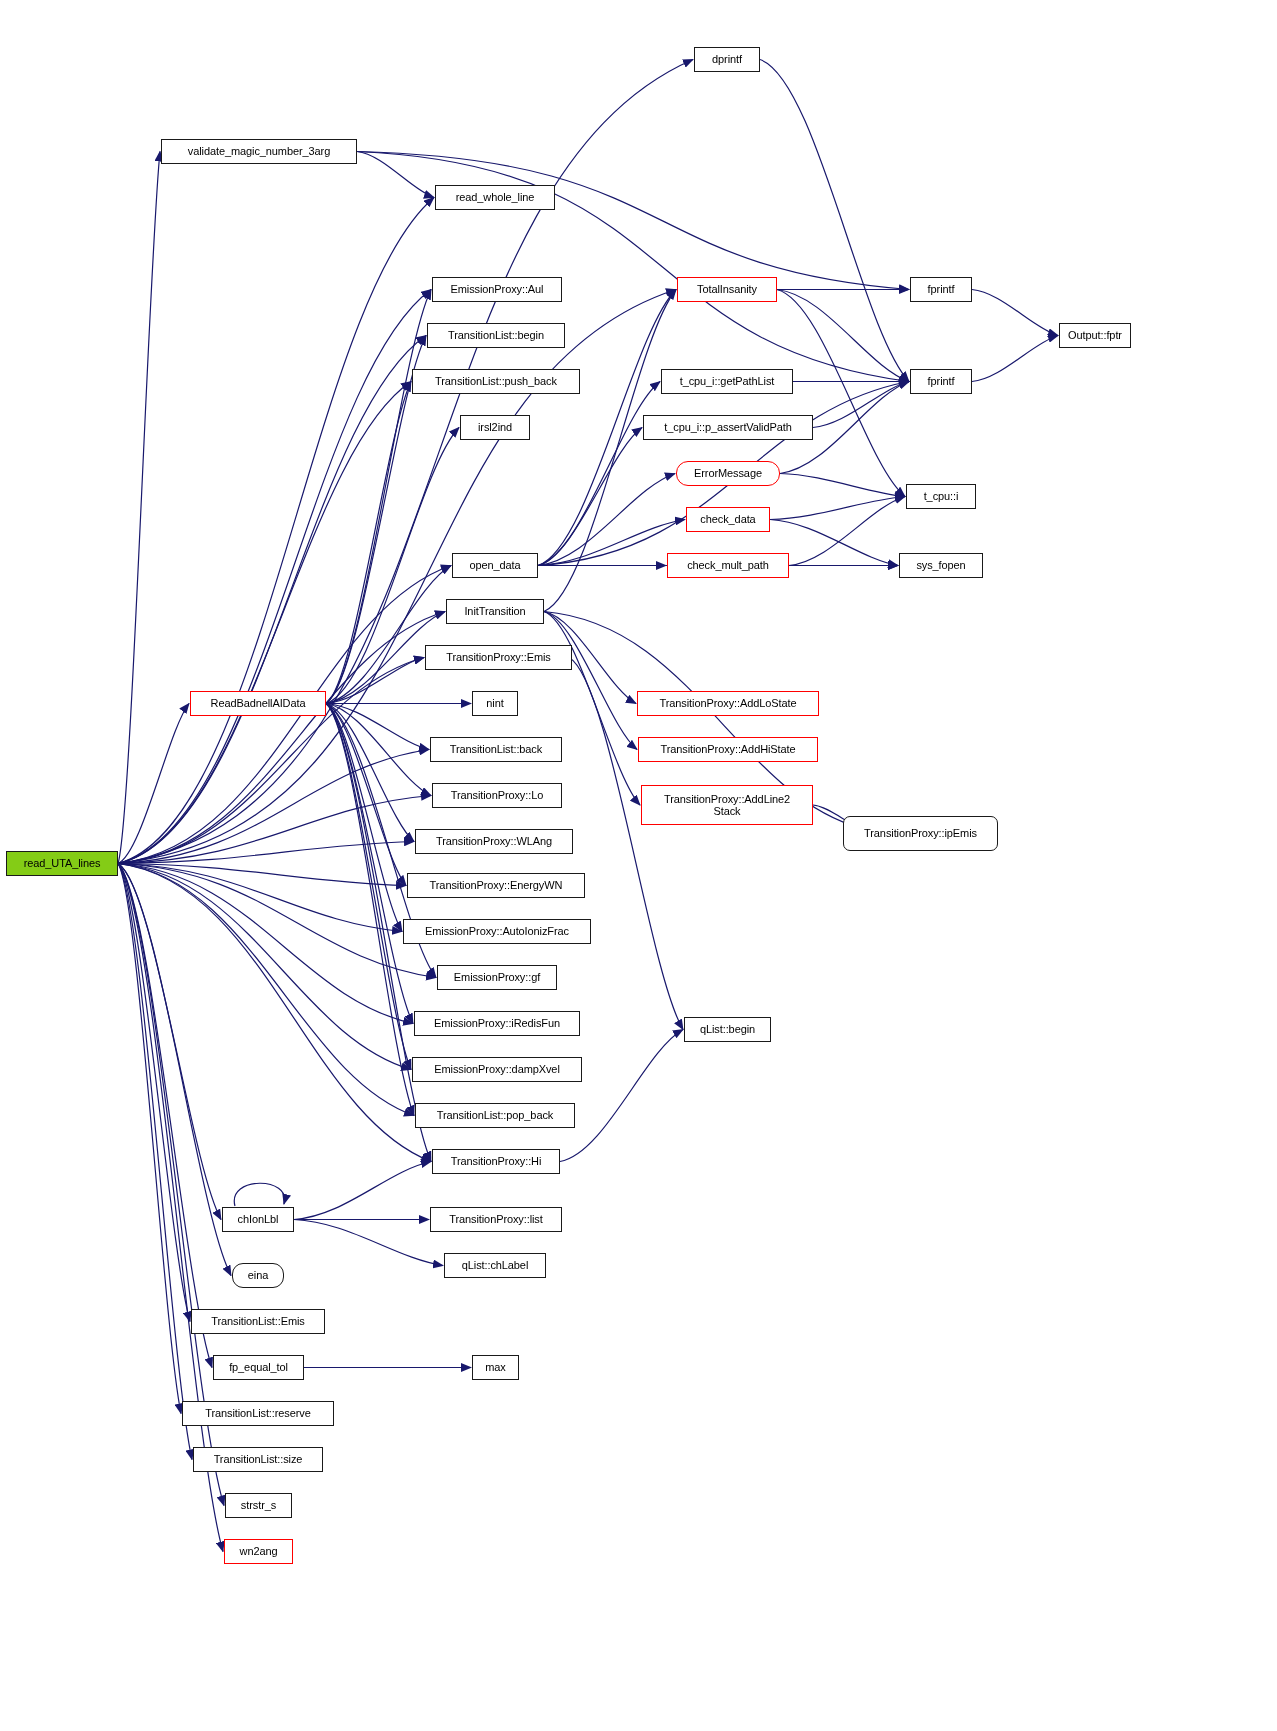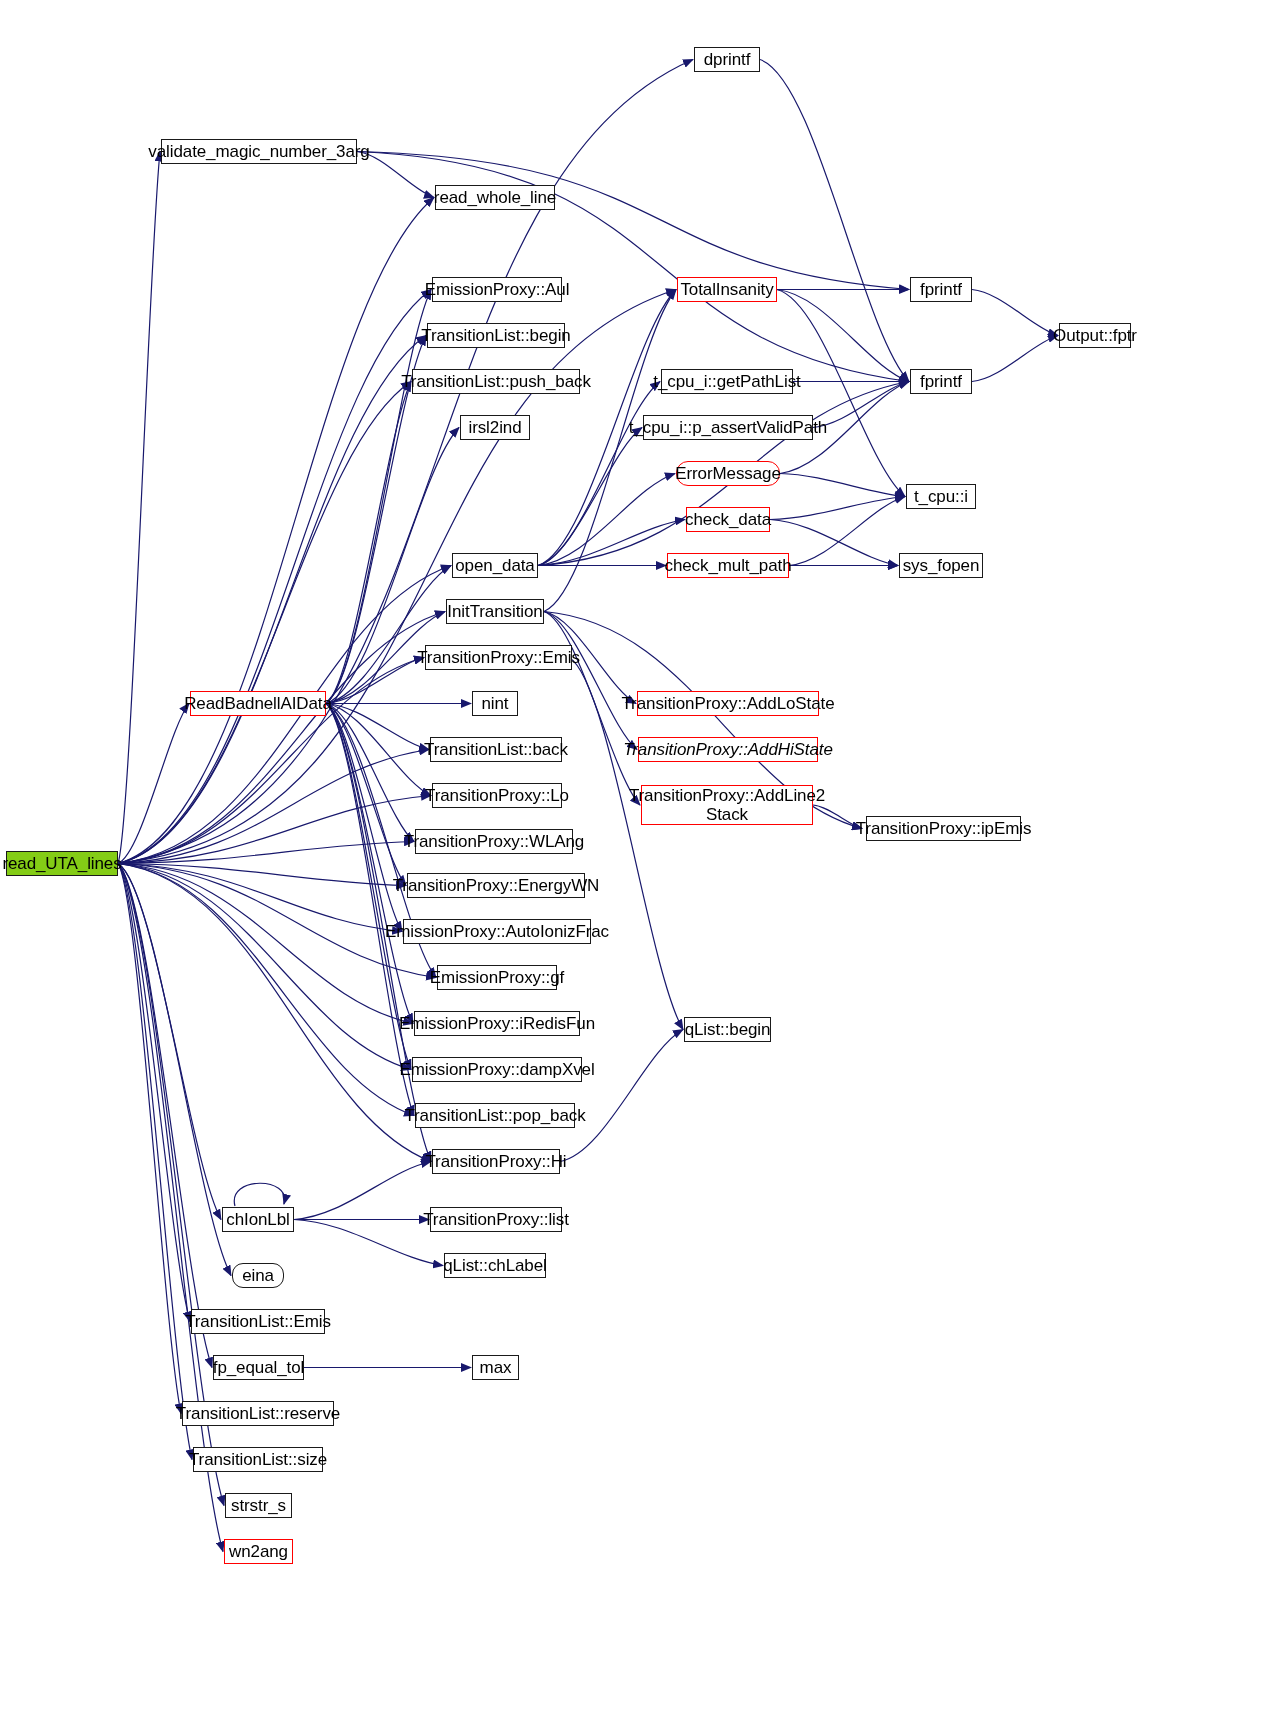--- a/index.html
+++ b/index.html
@@ -26,21 +26,21 @@
   .node {
     position: absolute;
     box-sizing: border-box;
     display: flex;
     align-items: center;
     justify-content: center;
     text-align: center;
     background: #ffffff;
     border: 1px solid #1a1a1a;
     color: #000000;
-    font-size: 17px;
+    font-size: 11px;
     line-height: 1.12;
     white-space: pre-line;
     letter-spacing: -0.1px;
     padding: 0 3px;
   }
   .node.red {
     border: 1.6px solid #ff0000;
   }
   .node.root {
     background: #84cc16;
@@ -165,26 +165,26 @@
       <div class="node red" style="left: 686px; top: 507px; width: 84px; height: 25px;">check_data</div>
       <div class="node" style="left: 452px; top: 553px; width: 86px; height: 25px;">open_data</div>
       <div class="node red" style="left: 667px; top: 553px; width: 122px; height: 25px;">check_mult_path</div>
       <div class="node" style="left: 899px; top: 553px; width: 84px; height: 25px;">sys_fopen</div>
       <div class="node" style="left: 446px; top: 599px; width: 98px; height: 25px;">InitTransition</div>
       <div class="node" style="left: 425px; top: 645px; width: 147px; height: 25px;">TransitionProxy::Emis</div>
       <div class="node red" style="left: 637px; top: 691px; width: 182px; height: 25px;">TransitionProxy::AddLoState</div>
       <div class="node red" style="left: 190px; top: 691px; width: 136px; height: 25px;">ReadBadnellAIData</div>
       <div class="node" style="left: 472px; top: 691px; width: 46px; height: 25px;">nint</div>
       <div class="node" style="left: 430px; top: 737px; width: 132px; height: 25px;">TransitionList::back</div>
-      <div class="node red" style="left: 638px; top: 737px; width: 180px; height: 25px; font-style: italic;">TransitionProxy::AddHiState</div>
+      <div class="node red" style="left: 638px; top: 737px; width: 180px; height: 25px;">TransitionProxy::AddHiState</div>
       <div class="node" style="left: 432px; top: 783px; width: 130px; height: 25px;">TransitionProxy::Lo</div>
       <div class="node red" style="left: 641px; top: 785px; width: 172px; height: 40px;">TransitionProxy::AddLine2
 Stack</div>
       <div class="node" style="left: 415px; top: 829px; width: 158px; height: 25px;">TransitionProxy::WLAng</div>
-      <div class="node" style="left: 866px; top: 816px; width: 155px; height: 25px;">TransitionProxy::ipEmis</div>
+      <div class="node" style="left: 843px; top: 816px; width: 155px; height: 35px; border-radius: 7px;">TransitionProxy::ipEmis</div>
       <div class="node" style="left: 407px; top: 873px; width: 178px; height: 25px;">TransitionProxy::EnergyWN</div>
       <div class="node" style="left: 403px; top: 919px; width: 188px; height: 25px;">EmissionProxy::AutoIonizFrac</div>
       <div class="node" style="left: 437px; top: 965px; width: 120px; height: 25px;">EmissionProxy::gf</div>
       <div class="node" style="left: 414px; top: 1011px; width: 166px; height: 25px;">EmissionProxy::iRedisFun</div>
       <div class="node" style="left: 684px; top: 1017px; width: 87px; height: 25px;">qList::begin</div>
       <div class="node" style="left: 412px; top: 1057px; width: 170px; height: 25px;">EmissionProxy::dampXvel</div>
       <div class="node" style="left: 415px; top: 1103px; width: 160px; height: 25px;">TransitionList::pop_back</div>
       <div class="node" style="left: 432px; top: 1149px; width: 128px; height: 25px;">TransitionProxy::Hi</div>
       <div class="node" style="left: 222px; top: 1207px; width: 72px; height: 25px;">chIonLbl</div>
       <div class="node" style="left: 430px; top: 1207px; width: 132px; height: 25px;">TransitionProxy::list</div>

